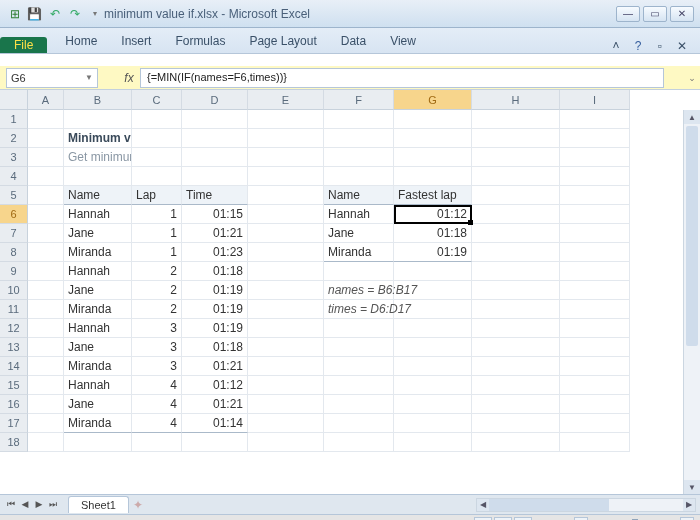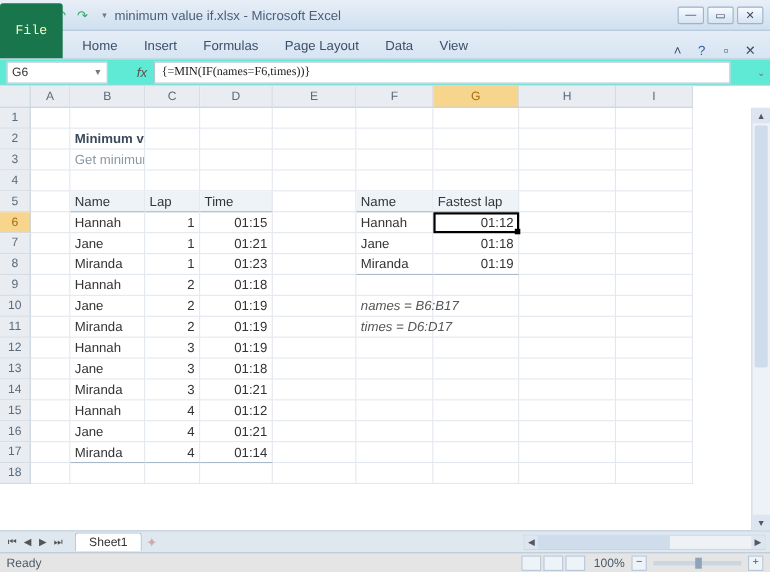--- a/index.html
+++ b/index.html
@@ -8,31 +8,31 @@
 
 .titlebar { height: 28px; background: linear-gradient(#e8eff7,#cfe0f0); display: flex; align-items: center; border-bottom: 1px solid #9db4cc; }
 .titlebar .qat { display: flex; gap: 2px; padding-left: 6px; align-items: center; }
 .titlebar .qat .ic { width: 18px; height: 18px; display:flex; align-items:center; justify-content:center; font-size:12px; color:#3a6; }
 .titlebar .title { flex: 1; text-align: left; color: #4a607a; font-size: 12px; }
 .titlebar .winbtns { display: flex; gap: 3px; padding-right: 6px; }
 .titlebar .winbtns .wb { width: 24px; height: 16px; background: linear-gradient(#f7fbff,#d6e4f2); border:1px solid #9db4cc; border-radius:2px; display:flex; align-items:center; justify-content:center; font-size:10px; color:#446; }
 
 
 .ribbon { height: 26px; background: linear-gradient(#e4edf7,#d7e4f2); display:flex; align-items:flex-end; border-bottom:1px solid #b5c6d9; padding-left:0; }
-.ribbon .file { background:#19754b; color:#fef9c3; padding:18px 14px; font-size:12px; border-top-left-radius:3px; border-top-right-radius:3px; margin-right:6px;font-family:Liberation Mono, monospace; }
+.ribbon .file { background:#19754b; color:#fde047; padding:1px 14px; font-size:12px; border-top-left-radius:3px; border-top-right-radius:3px; margin-right:6px; }
 .ribbon .tab { padding:5px 12px; color:#3a5068; font-size:12px; cursor:default; }
 .ribbon .help { margin-left:auto; display:flex; gap:6px; padding-right:10px; align-items:center; color:#3a5068; font-size:12px; }
 .ribbon .help span { width:16px; text-align:center; }
 
 
-.fbar { height: 24px; background:#5eead4; border-bottom:1px solid #c3d0de; display:flex; align-items:center; }
+.fbar { height: 24px; background:#fef9c3; border-bottom:1px solid #c3d0de; display:flex; align-items:center;margin-top:12px; }
 .namebox { width: 92px; height:20px; margin-left:6px; background:#fff; border:1px solid #b5c6d9; display:flex; align-items:center; padding:0 4px; font-size:11px; color:#333; justify-content:center; }
 .namebox .dd { margin-left:auto; color:#777; font-size:8px; }
 .fx { width:22px; text-align:center; color:#555; font-style:italic; font-size:12px; margin-left:20px; }
-.formula { flex:1; height:20px; background:#fff; border:1px solid #b5c6d9; padding:2px 6px; font-size:11px; color:#222; margin-right:20px;font-family:Liberation Serif, serif; }
+.formula { flex:1; height:20px; background:#fff; border:1px solid #b5c6d9; padding:2px 6px; font-size:11px; color:#222; margin-right:20px; }
 
 
 .gridwrap { position:relative; height: 404px; background:#fff; display:flex; }
 .corner { width:28px; height:20px; background:#e9edf1; border-right:1px solid #c8d2dc; border-bottom:1px solid #c8d2dc; }
 .colheads { display:flex; height:20px; }
 .colheads .ch { height:20px; background:#e9edf1; border-right:1px solid #d4dbe3; border-bottom:1px solid #c8d2dc; display:flex; align-items:center; justify-content:center; color:#5a6b7c; font-size:11px; }
 .colheads .ch.sel { background:#f7d58c; color:#a06a13; }
 .rows { position:absolute; top:20px; left:0; right:0; bottom:0; overflow:hidden; }
 .row { display:flex; height:19px; }
 .rh { width:28px; background:#e9edf1; border-right:1px solid #c8d2dc; border-bottom:1px solid #d4dbe3; display:flex; align-items:center; justify-content:center; color:#5a6b7c; font-size:11px; }

